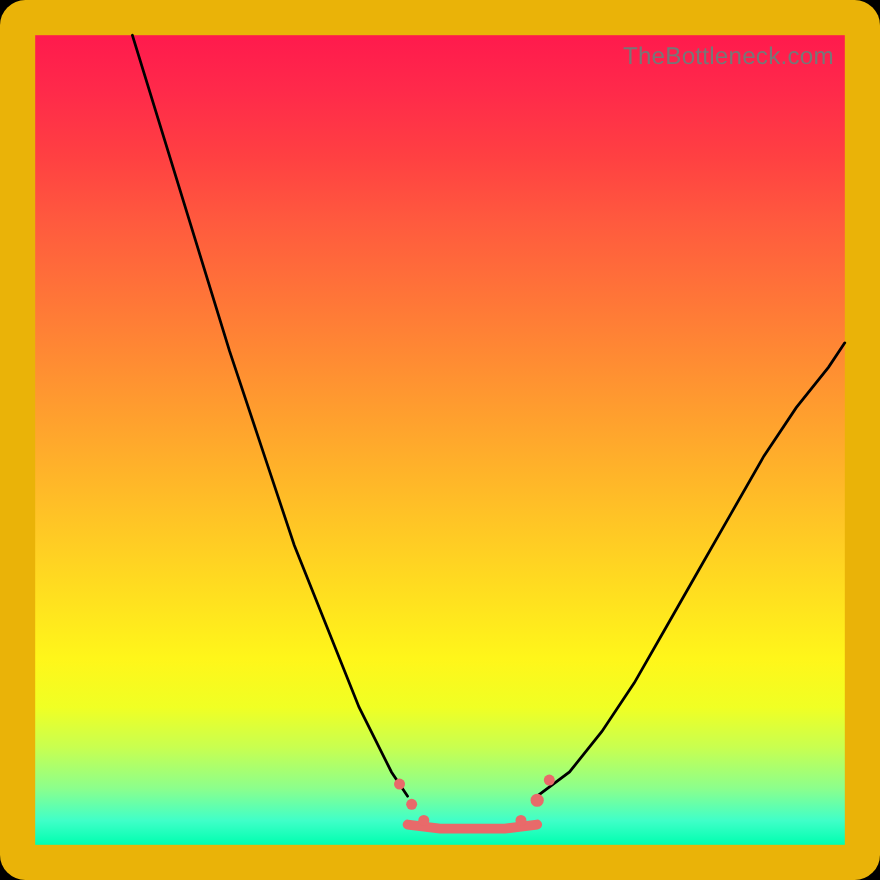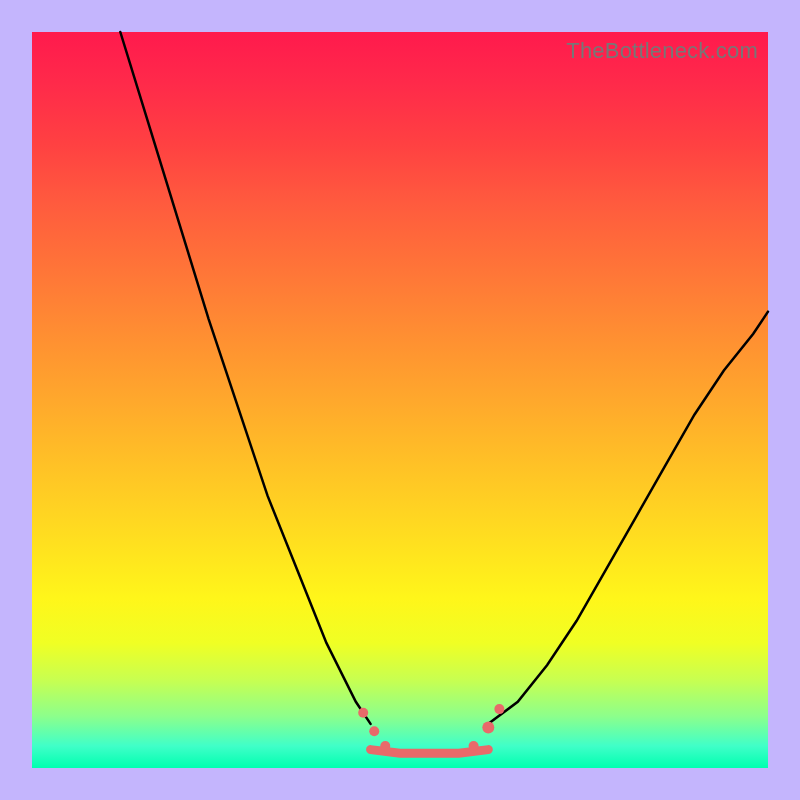--- a/index.html
+++ b/index.html
@@ -10,21 +10,22 @@
     background: #000;
     overflow: hidden;
     font-family: Arial, Helvetica, sans-serif;
   }
   .frame {
     position: absolute;
     left: 0;
     top: 0;
     width: 800px;
     height: 800px;
-    background: #c4b5fd;
+    background: #eab308;
+    border-radius: 23px;
   }
   .plot {
     position: absolute;
     left: 32px;
     top: 32px;
     width: 736px;
     height: 736px;
     background: linear-gradient(
       to bottom,
       #ff1a4d 0%,

